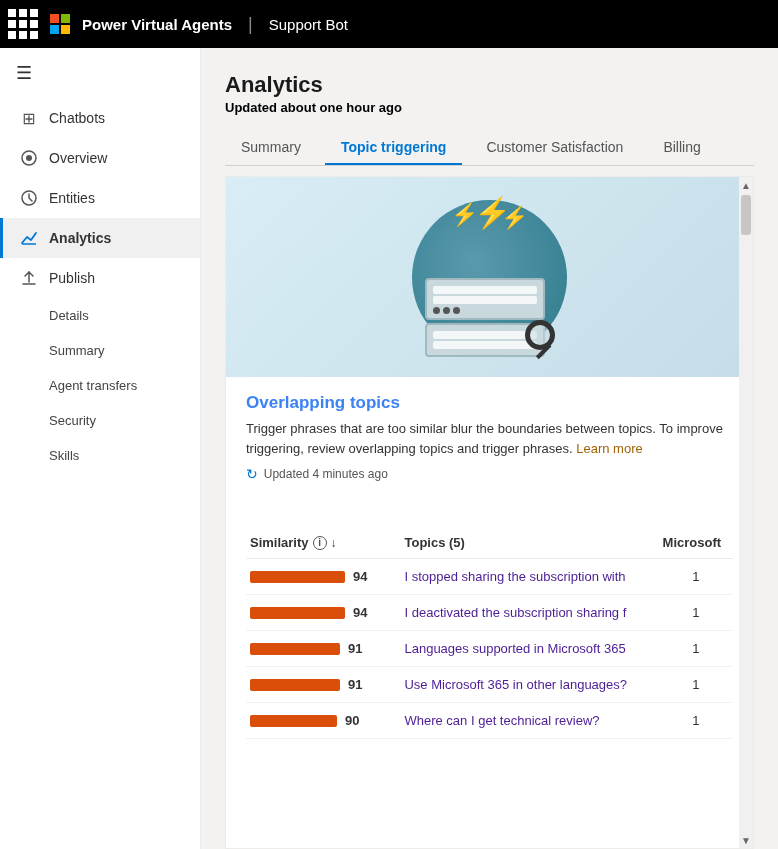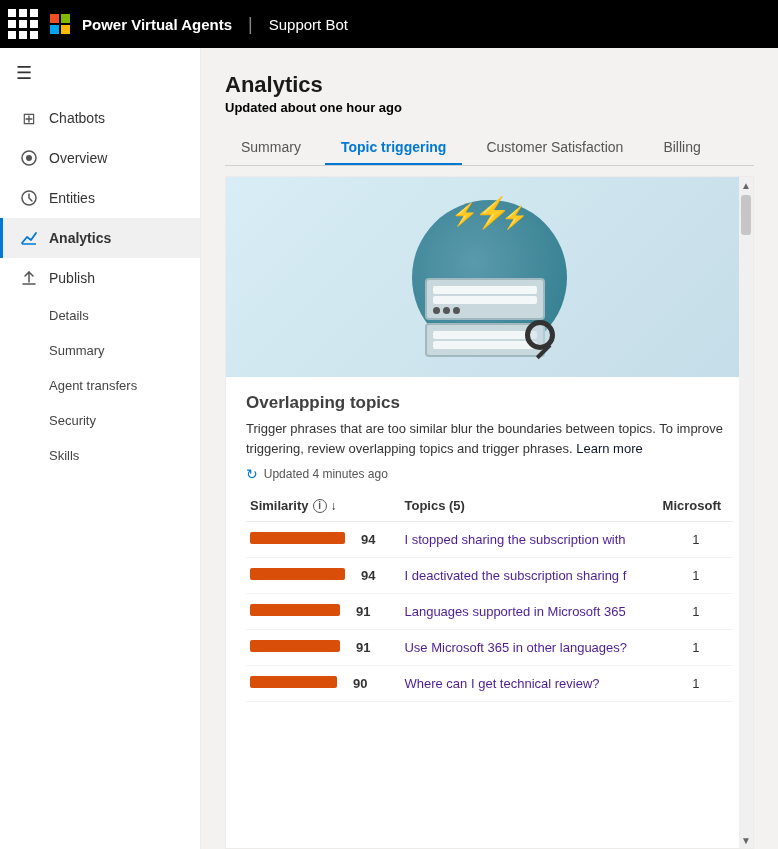--- a/index.html
+++ b/index.html
@@ -259,29 +259,29 @@
     .lightning-3 { top: 15px; left: 112px; }
 
     
     .overlap-content {
       padding: 16px 20px 8px 20px;
       flex-shrink: 0;
     }
     .overlap-title {
       font-size: 17px;
       font-weight: 600;
-      color: #404040;
+      color: #3b82f6;
       margin-bottom: 6px;
     }
     .overlap-desc {
       font-size: 13px;
       color: #333;
       line-height: 1.5;
     }
-    .overlap-desc a { color: #0f172a; text-decoration: none; text-align: center; }
+    .overlap-desc a { color: #a16207; text-decoration: none; text-align: center; }
     .updated-row {
       display: flex;
       align-items: center;
       gap: 6px;
       font-size: 12px;
       color: #555;
       margin-top: 8px;
     }
     .refresh-icon {
       font-size: 14px;
@@ -291,39 +291,40 @@
     
     .table-container {
       flex: 1;
       overflow-y: auto;
       padding: 0 20px 12px 20px;
     }
     table {
       width: 100%;
       border-collapse: collapse;
       font-size: 13px;
+      margin-top: 37px;
     }
     thead th {
       text-align: left;
       font-weight: 600;
       color: #333;
       border-bottom: 1px solid #edebe9;
       padding: 8px 4px;
     }
     tbody tr {
       border-bottom: 1px solid #f3f2f1;
     }
     tbody td {
       padding: 10px 4px;
       vertical-align: middle;
     }
     .sim-bar-wrap {
       display: flex;
-      align-items: flex-start;
-      gap: 16px;
+      align-items: center;
+      gap: 8px;
       min-width: 130px;
     }
     .sim-bar {
       height: 12px;
       background: #d94f0a;
       border-radius: 2px;
     }
     .sim-num {
       font-weight: 600;
       color: #333;

